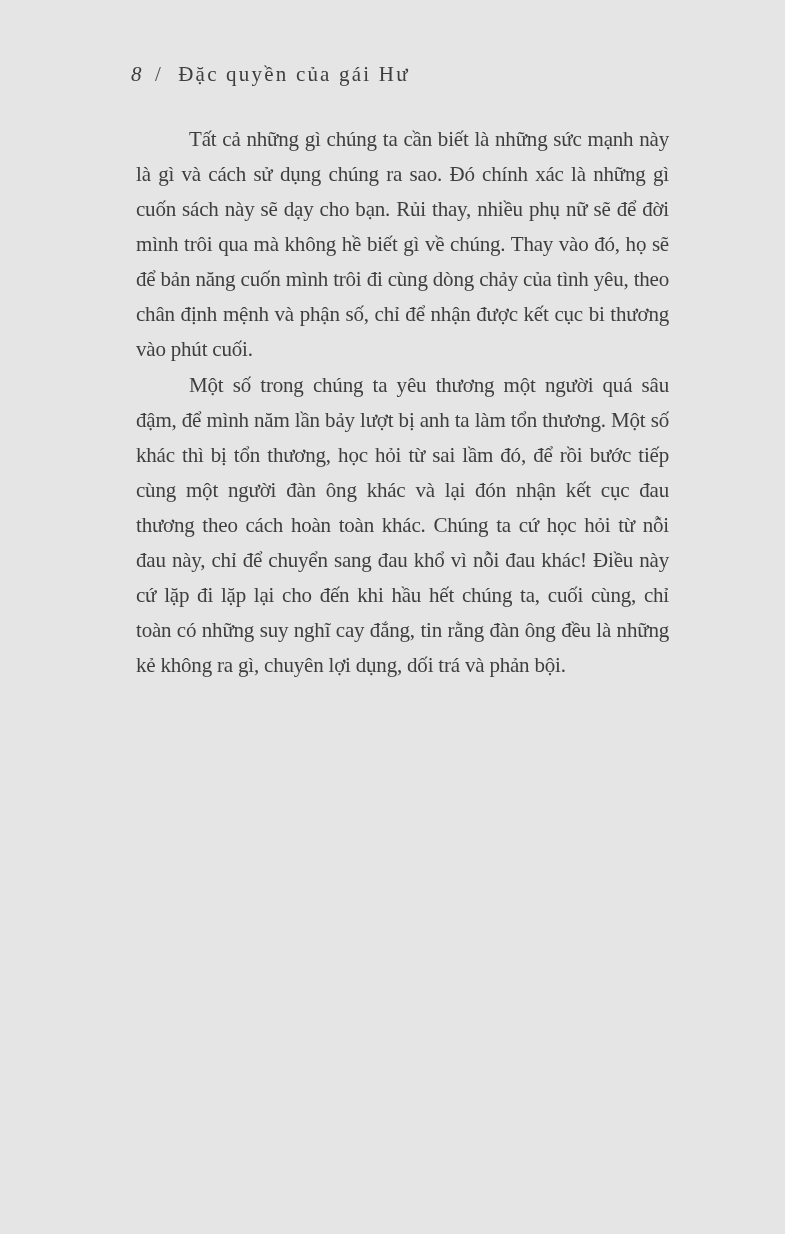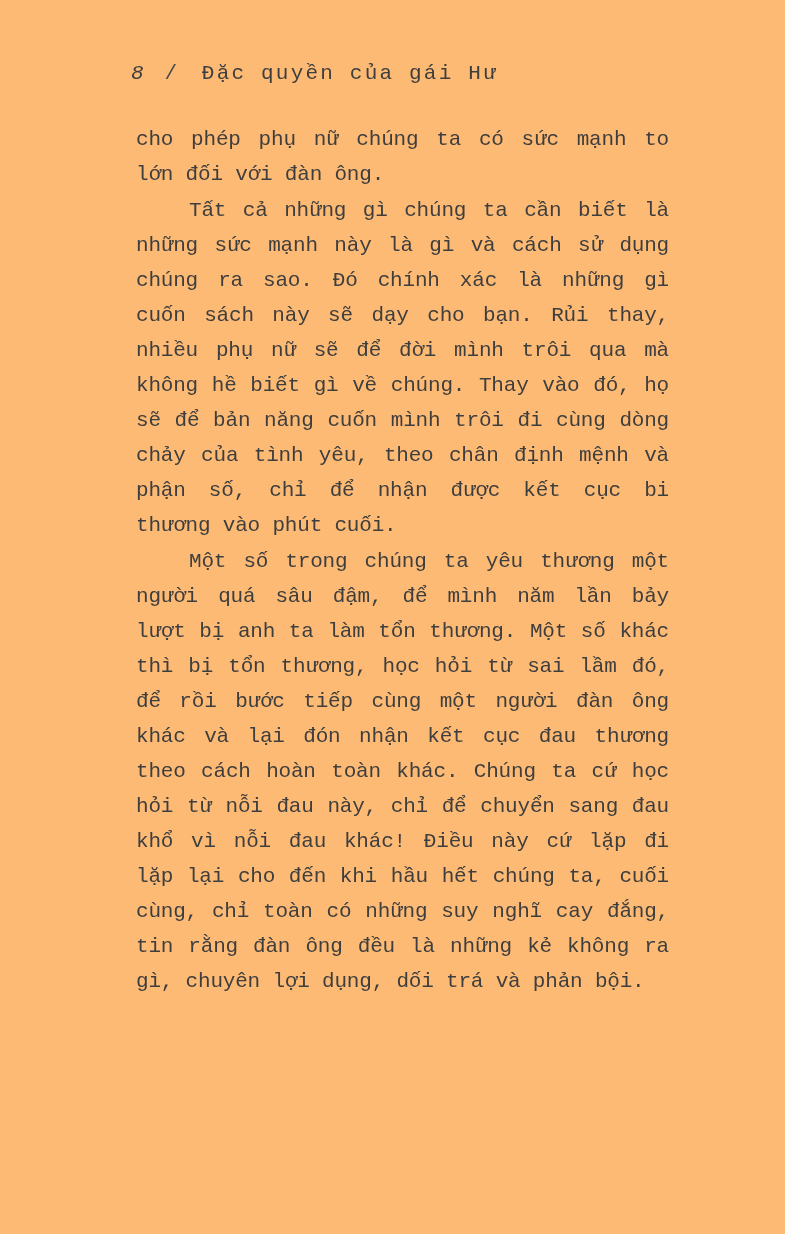--- a/index.html
+++ b/index.html
@@ -5,23 +5,23 @@
 <style>
   html, body {
     margin: 0;
     padding: 0;
     background: #ffffff;
   }
   .page {
     position: relative;
     width: 785px;
     height: 1234px;
-    background: #fdba74;
+    background: #e5e5e5;
     overflow: hidden;
-    font-family: Liberation Mono, monospace;
+    font-family: Liberation Serif, serif;
   }
   .running-header {
     position: absolute;
     left: 131px;
     top: 62px;
     font-size: 21px;
     font-weight: 300;
     color: #3e3e3e;
     letter-spacing: 2.2px;
     white-space: nowrap;
@@ -64,18 +64,17 @@
 
 <div class="page">
 
   <div class="running-header">
     <span class="page-num">8</span>
     <span class="sep">/</span>
     <span class="title">Đặc quyền của gái Hư</span>
   </div>
 
   <div class="body-text">
-    <p>cho phép phụ nữ chúng ta có sức mạnh to lớn đối với đàn ông.</p>
     <p class="indent">Tất cả những gì chúng ta cần biết là những sức mạnh này là gì và cách sử dụng chúng ra sao. Đó chính xác là những gì cuốn sách này sẽ dạy cho bạn. Rủi thay, nhiều phụ nữ sẽ để đời mình trôi qua mà không hề biết gì về chúng. Thay vào đó, họ sẽ để bản năng cuốn mình trôi đi cùng dòng chảy của tình yêu, theo chân định mệnh và phận số, chỉ để nhận được kết cục bi thương vào phút cuối.</p>
     <p class="indent">Một số trong chúng ta yêu thương một người quá sâu đậm, để mình năm lần bảy lượt bị anh ta làm tổn thương. Một số khác thì bị tổn thương, học hỏi từ sai lầm đó, để rồi bước tiếp cùng một người đàn ông khác và lại đón nhận kết cục đau thương theo cách hoàn toàn khác. Chúng ta cứ học hỏi từ nỗi đau này, chỉ để chuyển sang đau khổ vì nỗi đau khác! Điều này cứ lặp đi lặp lại cho đến khi hầu hết chúng ta, cuối cùng, chỉ toàn có những suy nghĩ cay đắng, tin rằng đàn ông đều là những kẻ không ra gì, chuyên lợi dụng, dối trá và phản bội.</p>
   </div>
 
 </div>
 
 </body></html>

